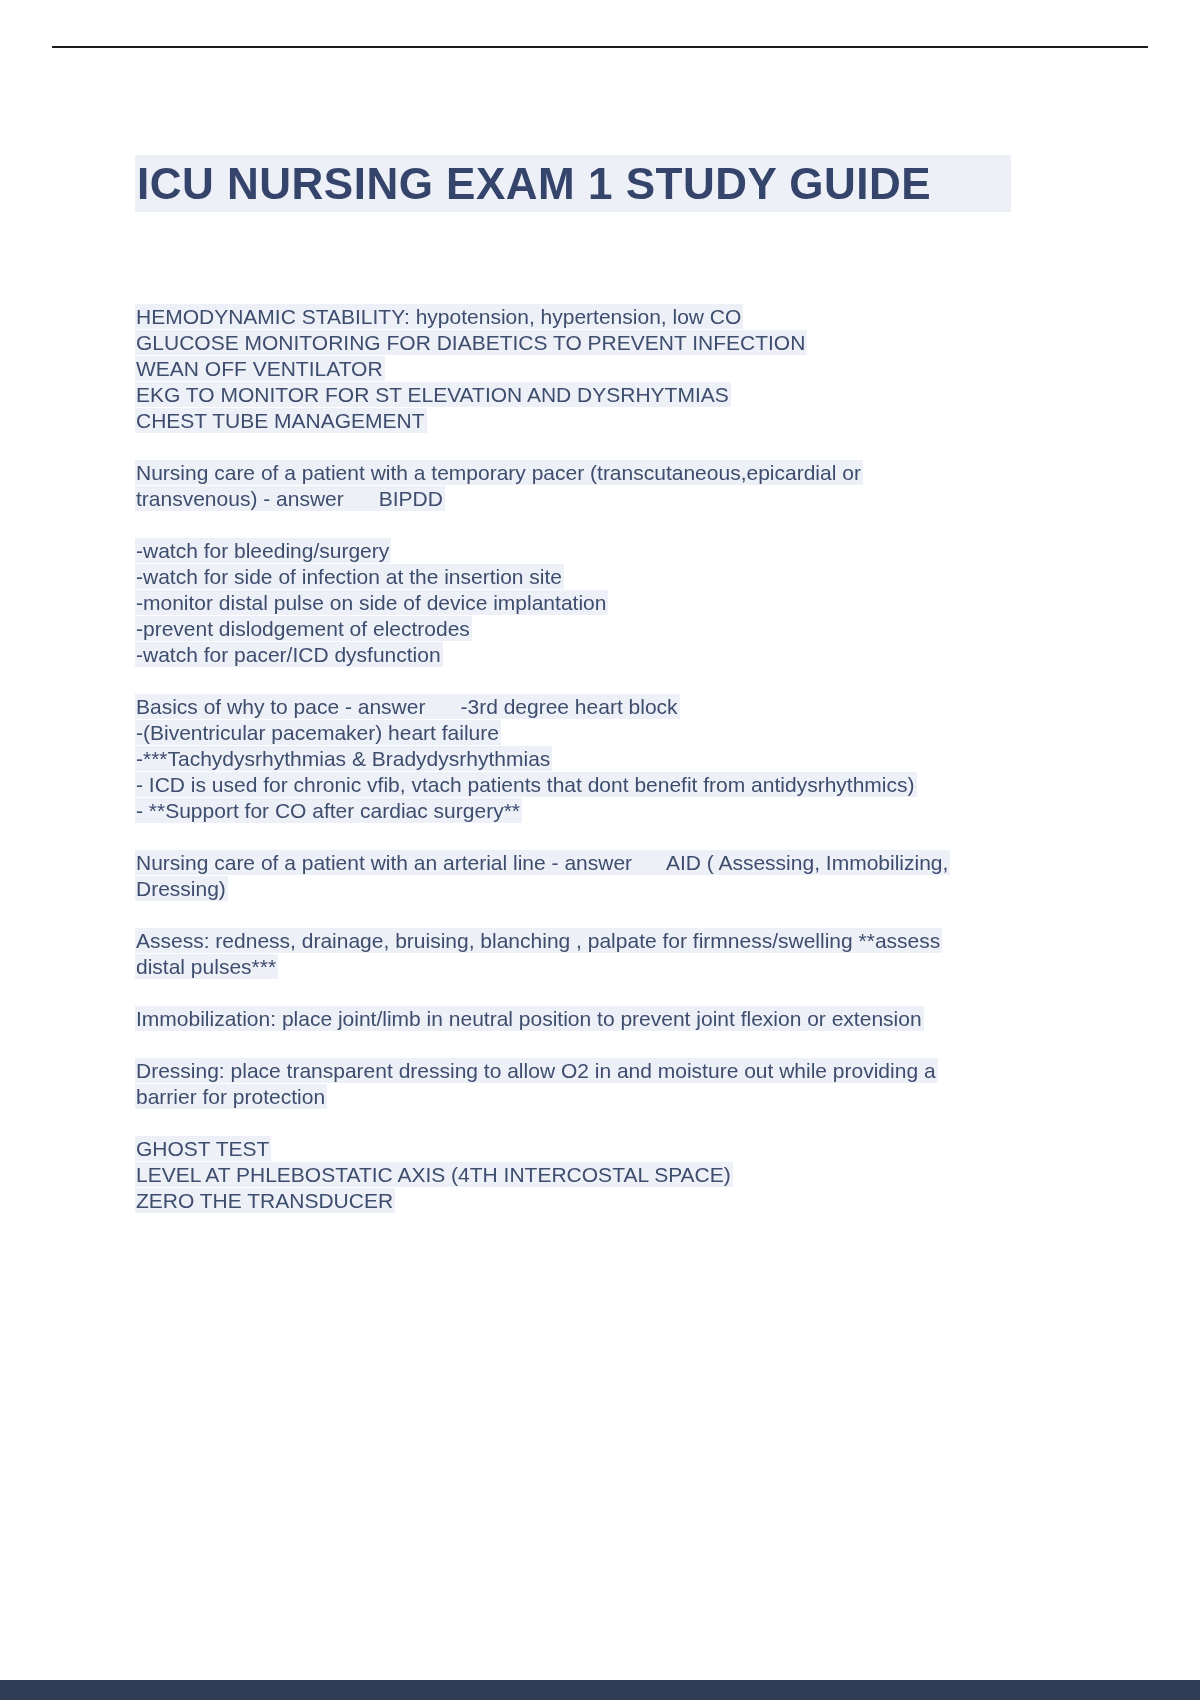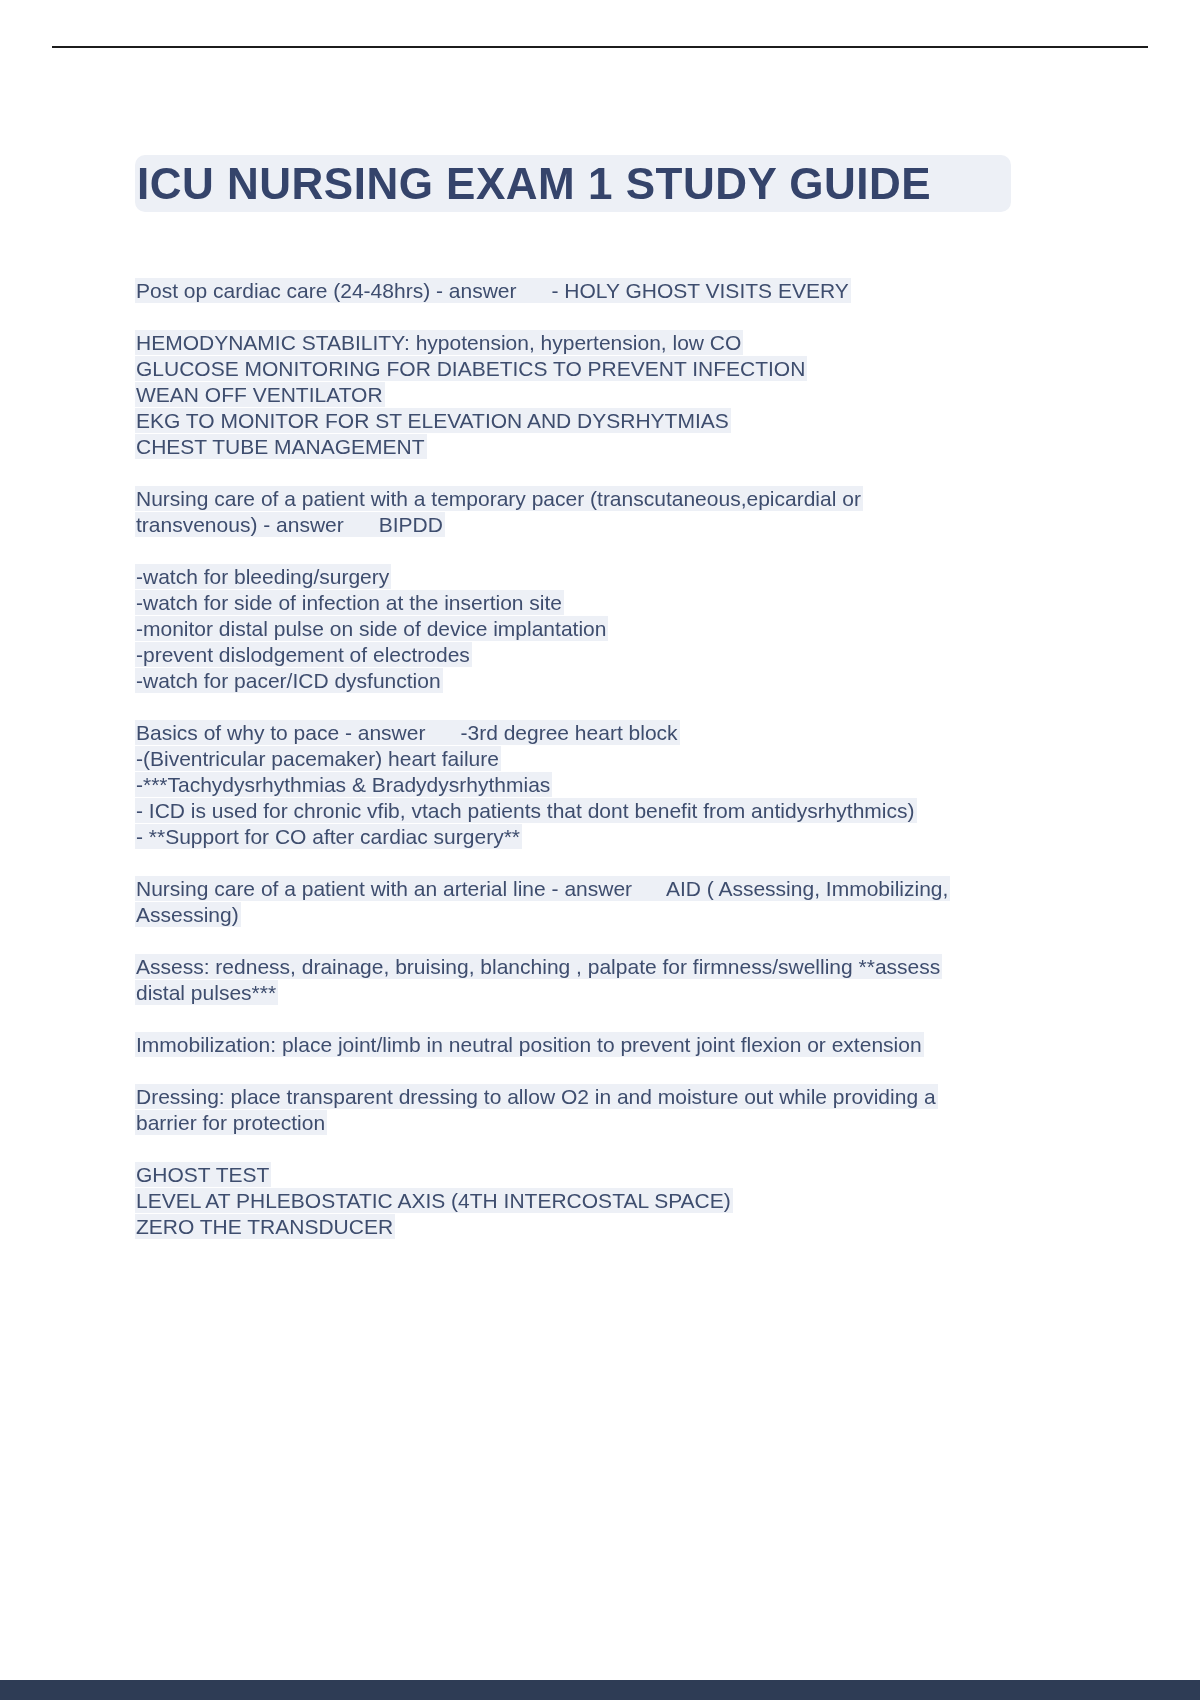--- a/index.html
+++ b/index.html
@@ -29,21 +29,20 @@
     top: 130px;
     font-size: 44px;
     font-weight: bold;
     color: #35446b;
     letter-spacing: 0.5px;
     white-space: nowrap;
   }
   .doc-title .hl {
     background: #edf0f6;
     padding: 4px 80px 4px 2px;
-    border-radius: 10px;
   }
   .doc-body {
     position: absolute;
     left: 135px;
     top: 278px;
     width: 940px;
     font-size: 21px;
     line-height: 26px;
   }
   .para {
@@ -69,21 +68,20 @@
 </head>
 <body>
 
 <div class="top-rule"></div>
 
 <h1 class="doc-title"><span class="hl">ICU NURSING EXAM 1 STUDY GUIDE</span></h1>
 
 <main class="doc-body">
   <div>
       <div class="para">
-        <div class="line"><span class="hl">Post op cardiac care (24-48hrs) - answer      - HOLY GHOST VISITS EVERY</span></div>
       </div>
       <div class="para">
         <div class="line"><span class="hl">HEMODYNAMIC STABILITY: hypotension, hypertension, low CO</span></div>
         <div class="line"><span class="hl">GLUCOSE MONITORING FOR DIABETICS TO PREVENT INFECTION</span></div>
         <div class="line"><span class="hl">WEAN OFF VENTILATOR</span></div>
         <div class="line"><span class="hl">EKG TO MONITOR FOR ST ELEVATION AND DYSRHYTMIAS</span></div>
         <div class="line"><span class="hl">CHEST TUBE MANAGEMENT</span></div>
       </div>
       <div class="para">
         <div class="line"><span class="hl">Nursing care of a patient with a temporary pacer (transcutaneous,epicardial or</span></div>
@@ -98,21 +96,21 @@
       </div>
       <div class="para">
         <div class="line"><span class="hl">Basics of why to pace - answer      -3rd degree heart block</span></div>
         <div class="line"><span class="hl">-(Biventricular pacemaker) heart failure</span></div>
         <div class="line"><span class="hl">-***Tachydysrhythmias &amp; Bradydysrhythmias</span></div>
         <div class="line"><span class="hl">- ICD is used for chronic vfib, vtach patients that dont benefit from antidysrhythmics)</span></div>
         <div class="line"><span class="hl">- **Support for CO after cardiac surgery**</span></div>
       </div>
       <div class="para">
         <div class="line"><span class="hl">Nursing care of a patient with an arterial line - answer      AID ( Assessing, Immobilizing,</span></div>
-        <div class="line"><span class="hl">Assessing)</span></div>
+        <div class="line"><span class="hl">Dressing)</span></div>
       </div>
       <div class="para">
         <div class="line"><span class="hl">Assess: redness, drainage, bruising, blanching , palpate for firmness/swelling **assess</span></div>
         <div class="line"><span class="hl">distal pulses***</span></div>
       </div>
       <div class="para">
         <div class="line"><span class="hl">Immobilization: place joint/limb in neutral position to prevent joint flexion or extension</span></div>
       </div>
       <div class="para">
         <div class="line"><span class="hl">Dressing: place transparent dressing to allow O2 in and moisture out while providing a</span></div>

